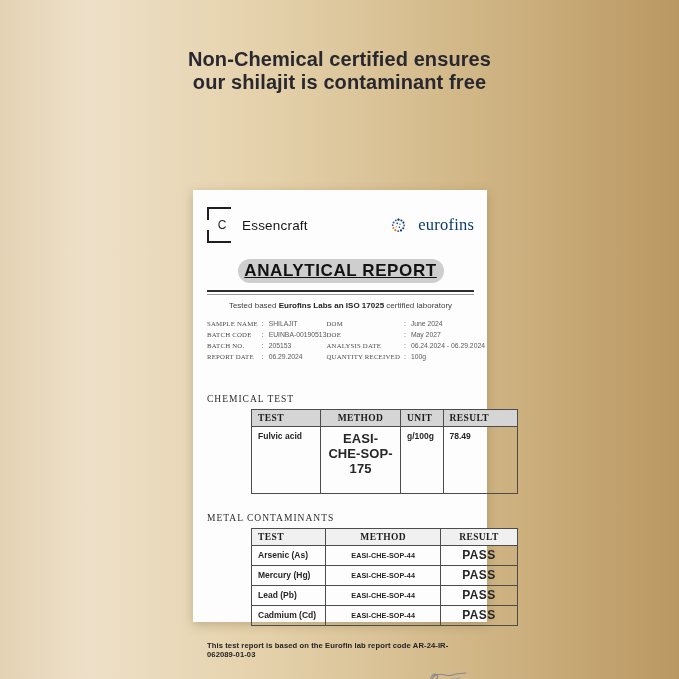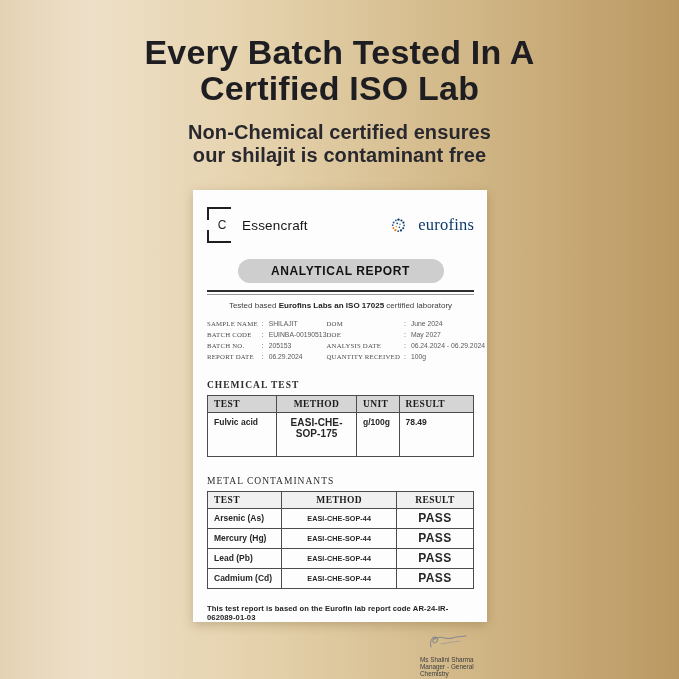--- a/index.html
+++ b/index.html
@@ -38,78 +38,74 @@
   .bracket .bcorner { position:absolute; bottom:0; left:0; width:24px; height:13px; border-bottom:2.5px solid #1f1f1f; border-left:2.5px solid #1f1f1f; }
   .bracket .letter { position:absolute; top:50%; left:15px; transform:translate(-50%,-52%); font-size:12px; color:#1f1f1f; }
   .brand-name { margin-left:9px; font-size:13.5px; color:#161616; letter-spacing:.2px; }
   .eurofins { display:flex; align-items:center; gap:11px; }
   .eurofins-text { font-family:"Liberation Serif", serif; font-size:16.5px; color:#0b3a6d; letter-spacing:.2px; }
 
   
   .pill {
     margin:13px auto 0; width:206px; height:24px; background:#cecece;
     border-radius:12px; display:flex; align-items:center; justify-content:center;
-    font-size:12px; font-weight:700; letter-spacing:.6px; color:#121212;
+    font-size:17px; font-weight:700; letter-spacing:.6px; color:#121212;text-decoration:underline;
   }
 
   
   .dbl-rule { margin-top:7px; height:5px; border-top:2px solid #2e2e2e; border-bottom:1px solid #9b9b9b; }
 
   .tested { margin-top:6px; text-align:center; font-size:8px; color:#3f3f3f; }
   .tested b { color:#232323; }
 
   
   .details { margin-top:9px; display:flex; justify-content:space-between; font-size:6.8px; line-height:1.6; }
   .details .col { display:table; }
   .drow { display:table-row; }
   .dlabel, .dcolon, .dvalue { display:table-cell; }
   .dlabel { font-family:"Liberation Serif", serif; color:#4e4e4e; letter-spacing:.2px; padding-right:4px; white-space:nowrap; }
   .dcolon { color:#4e4e4e; padding-right:5px; }
   .dcolon::after { content:":"; }
   .dvalue { color:#5a5a5a; white-space:nowrap; }
 
   
   .section-title { font-family:"Liberation Serif", serif; font-size:9.5px; letter-spacing:1px; color:#2c2c2c; }
-  .sec-chem { margin-top:17px;font-weight:bold; }
+  .sec-chem { margin-top:31px; }
   .sec-metal { margin-top:19px; }
 
   
-  table { width:100%; border-collapse:collapse; margin-top:5px; }
+  table { width:100%; border-collapse:collapse; margin-top:5px;margin-left:44px; }
   table, th, td { border:1.2px solid #4c4c4c; }
   th {
     font-family:"Liberation Serif", serif; font-size:9.5px; font-weight:700;
     letter-spacing:.4px; color:#1c1c1c; padding:3px 6px; text-align:left; background:#d5d5d5;
   }
   td { font-size:8.5px; font-weight:700; color:#262626; padding:17px 6px; }
   .chem-table th:nth-child(2) { text-align:center; }
   .chem-table td { vertical-align:top; height:31px; padding-top:4px; }
-  .chem-table td:nth-child(2) { text-align:center; font-size:10px; letter-spacing:.1px; }
+  .chem-table td:nth-child(2) { text-align:center; font-size:13px; letter-spacing:.1px; }
   .metal-table th { background:#f0f0f0; }
   .metal-table th:nth-child(1) { width:28%; }
   .metal-table th:nth-child(2) { width:43%; text-align:center; }
   .metal-table th:nth-child(3) { width:29%; text-align:center; }
   .metal-table td { height:14px; padding:2.5px 6px; }
   .metal-table td:nth-child(2) { text-align:center; font-size:7.2px; letter-spacing:.1px; }
   .metal-table td:nth-child(3) { text-align:center; font-size:12px; letter-spacing:.4px; }
 
   
   .footnote { margin-top:15px; font-size:7.6px; font-weight:700; color:#232323; letter-spacing:.1px; }
   .sig-block { margin-top:9px; display:flex; flex-direction:column; align-items:flex-start; margin-left:213px; }
   .sig-svg { margin-left:6px; }
   .sig-name { margin-top:3px; font-size:6.4px; color:#3d3d3d; }
   .sig-title { font-size:6.4px; color:#3d3d3d; }
 </style>
 </head>
 <body>
 
 <div class="hero">
-  <div class="hero-title">
-    <div>Every Batch Tested In A</div>
-    <div>Certified ISO Lab</div>
-  </div>
   <div class="hero-sub">
     <div>Non-Chemical certified ensures</div>
     <div>our shilajit is contaminant free</div>
   </div>
 </div>
 
 <div class="paper">
 
   <div class="logo-row">
     <div class="brand">

